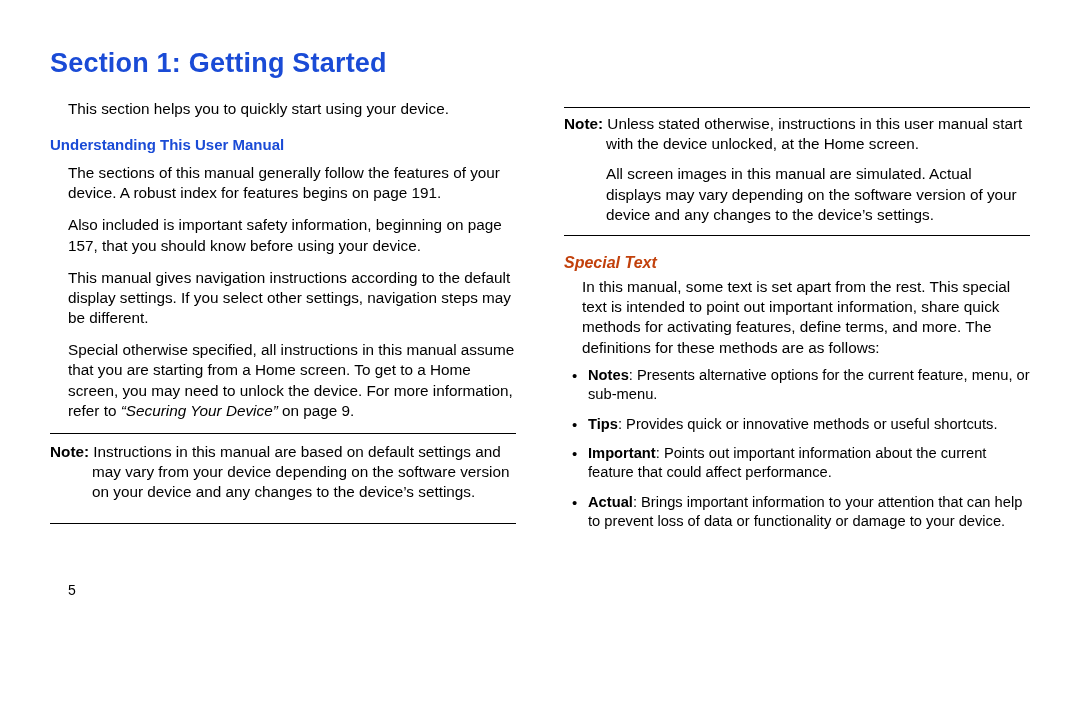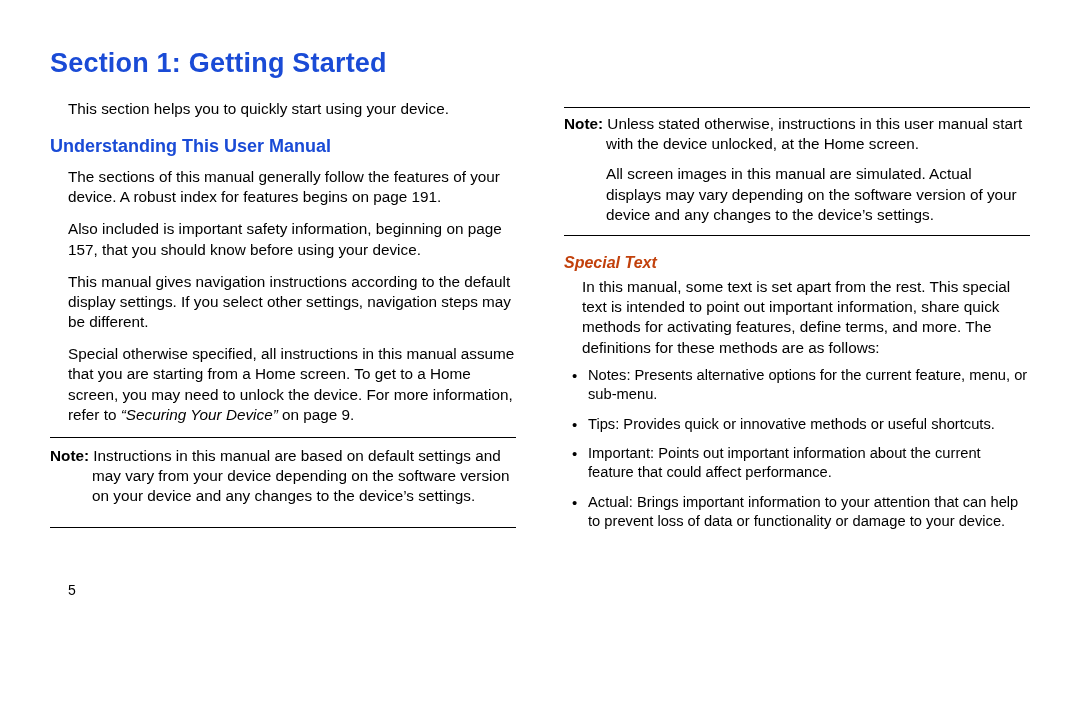--- a/index.html
+++ b/index.html
@@ -2,34 +2,34 @@
 <html><head>
 <meta charset="utf-8">
 <style>
   * { box-sizing: border-box; margin: 0; padding: 0; }
   html, body { width: 1080px; height: 720px; background: #fff; font-family: Arial, Helvetica, sans-serif; color: #000; }
   .page { padding: 48px 50px 20px 50px; }
   .section-title { font-size: 27px; font-weight: bold; color: #1a4bd6; margin-bottom: 20px; letter-spacing: 0.2px; }
   .columns { display: flex; gap: 48px; }
   .col { flex: 1 1 0; font-size: 15.3px; line-height: 1.32; }
   .intro { margin: 0 0 16px 18px; }
-  .subhead { font-size: 18px; font-weight: bold; color: #1a4bd6; margin: 4px 0 8px 0; }
+  .subhead { font-size: 15px; font-weight: bold; color: #1a4bd6; margin: 4px 0 8px 0; }
   .subsub { font-size: 16px; font-weight: bold; font-style: italic; color: #c2410c; margin: 16px 0 4px 0; }
   .body-p { margin: 0 0 12px 18px; }
   .body-p.tight { margin-bottom: 8px; }
   .ref-ital { font-style: italic; }
   .note-block { border-top: 1.5px solid #000; border-bottom: 1.5px solid #000; padding: 8px 0 10px 0; margin: 8px 0 4px 0; }
   .note-block.right-top { padding-top: 6px; }
   .note-p { margin: 0 0 10px 0; padding-left: 42px; text-indent: -42px; }
   .note-p .lead { font-weight: bold; }
   .note-p.secondary { text-indent: 0; padding-left: 42px; margin-bottom: 0; }
   ul.defs { list-style: none; margin: 8px 0 0 8px; }
   ul.defs li { position: relative; padding-left: 16px; margin-bottom: 10px; font-size: 14.7px; line-height: 1.32; }
   ul.defs li::before { content: "•"; position: absolute; left: 0; top: 0; font-size: 15px; }
-  .term { font-weight: normal; }
+  .term { font-weight: bold; }
   .pagenum { position: absolute; left: 68px; bottom: 22px; font-size: 14px; }
   .page { position: relative; height: 620px; }
 </style>
 </head>
 <body>
 
 <div class="page">
 
   <h1 class="section-title">Section 1: Getting Started</h1>
 

